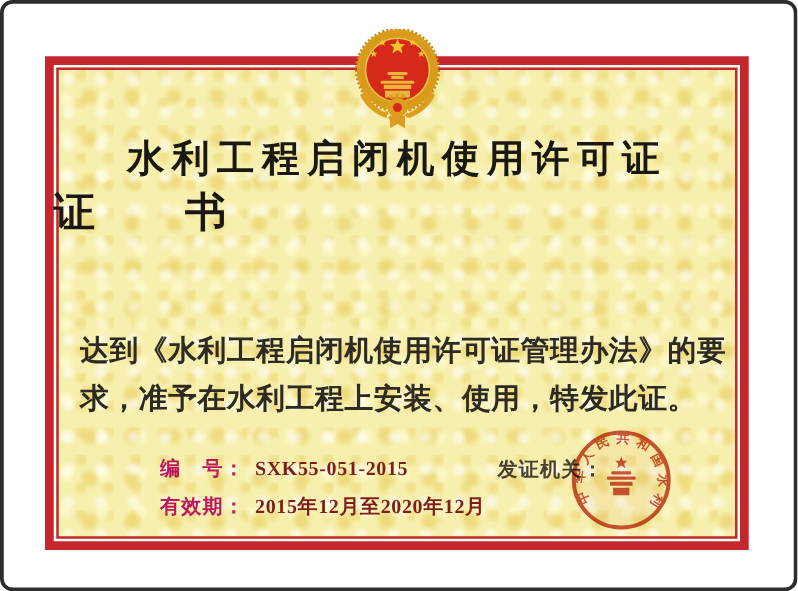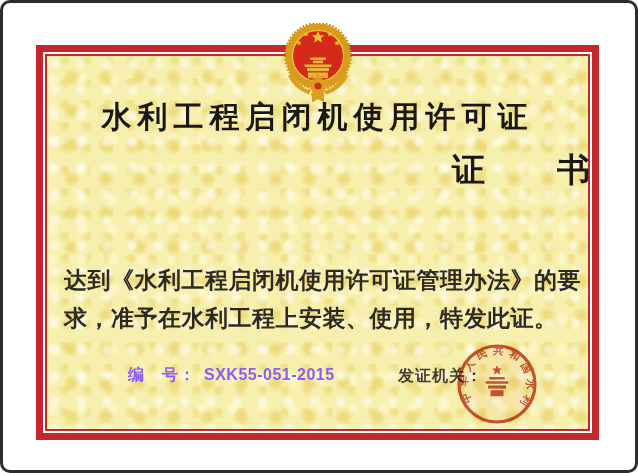--- a/index.html
+++ b/index.html
@@ -20,25 +20,25 @@
       radial-gradient(circle at 30% 30%, rgba(255,255,255,0.55) 2px, rgba(255,255,255,0) 7px),
       radial-gradient(circle at 72% 62%, rgba(236,216,118,0.85) 3px, rgba(236,216,118,0) 9px),
       radial-gradient(circle at 18% 78%, rgba(255,252,215,0.65) 2px, rgba(255,252,215,0) 8px),
       radial-gradient(circle at 82% 18%, rgba(238,220,128,0.75) 2px, rgba(238,220,128,0) 7px);
     background-size:26px 26px,34px 34px,30px 30px,22px 22px;
   }
   .emblem{
     position:absolute;top:-29px;left:50%;margin-left:-35px;width:70px;height:84px;
   }
   .cert-title{
-    position:absolute;top:45px;left:0;width:100%;text-align:center;
+    position:absolute;top:55px;left:0;width:100%;text-align:center;
     font-size:30px;font-weight:700;letter-spacing:6px;color:#1b1713;white-space:nowrap;
   }
   .cert-subtitle{
-    position:absolute;top:96px;left:0;width:100%;text-align:right;
+    position:absolute;top:96px;left:0;width:100%;text-align:left;
     font-size:33px;font-weight:700;letter-spacing:2px;color:#1b1713;white-space:nowrap;
   }
   .company{
     position:absolute;top:142px;left:40px;
     font-size:21px;font-weight:600;letter-spacing:1.5px;color:#38342c;white-space:nowrap;
   }
   .body-line{
     position:absolute;left:21px;font-size:23px;font-weight:700;
     letter-spacing:0.5px;color:#2d2a23;white-space:nowrap;
   }
@@ -46,22 +46,22 @@
   .line2{top:213px;}
   .line3{top:251px;}
   .gap-a{display:inline-block;width:36px;}
   .gap-b{display:inline-block;width:50px;}
   .field-row{
     position:absolute;left:85px;font-size:16px;font-weight:700;
     color:#473f31;white-space:nowrap;
   }
   .row-serial{top:313px;}
   .row-valid{top:343px;}
-  .field-label{letter-spacing:1px;color:#8b5cf6;}
-  .field-value{font-family:Liberation Sans, sans-serif;font-weight:700;color:#8b5cf6;letter-spacing:0.5px;margin-left:8px;}
+  .field-label{letter-spacing:1px;color:#be185d;}
+  .field-value{font-family:Liberation Serif, serif;font-weight:700;color:#7f1d1d;letter-spacing:0.5px;margin-left:8px;}
   .authority{
     position:absolute;top:314px;left:355px;font-size:16px;font-weight:700;
     letter-spacing:1px;color:#473f31;white-space:nowrap;z-index:1;
   }
   .issue-date{
     position:absolute;top:342px;left:408px;font-size:18px;font-weight:700;
     font-family:"Liberation Serif",serif;letter-spacing:1px;color:#453c2c;
     white-space:nowrap;z-index:1;
   }
   .seal{
@@ -107,20 +107,21 @@
     <div class="cert-subtitle">证　　书</div>
 
 
 
     <div class="body-line line3">求，准予在水利工程上安装、使用，特发此证。</div>
 
     <div class="body-line line2">达到《水利工程启闭机使用许可证管理办法》的要</div>
 
     <div class="field-row row-serial"><span class="field-label">编　号：</span><span class="field-value">SXK55-051-2015</span></div>
 
+    <div class="field-row row-valid"><span class="field-label">有效期：</span><span class="field-value">2015年12月至2020年12月</span></div>
 
     <div class="authority">发证机关：</div>
 
 
     <svg class="seal" viewBox="0 0 84 84">
       <defs>
         <path id="sealArc" d="M 17.4,59.2 A 30,30 0 1 1 66.6,59.2" fill="none"></path>
       </defs>
       <circle cx="42" cy="42" r="38" fill="rgba(220,120,80,0.07)" stroke="#c5452b" stroke-width="3.2"></circle>
       <text font-size="10.5" font-weight="bold" fill="#c5452b" letter-spacing="2" font-family="Liberation Sans, sans-serif">

